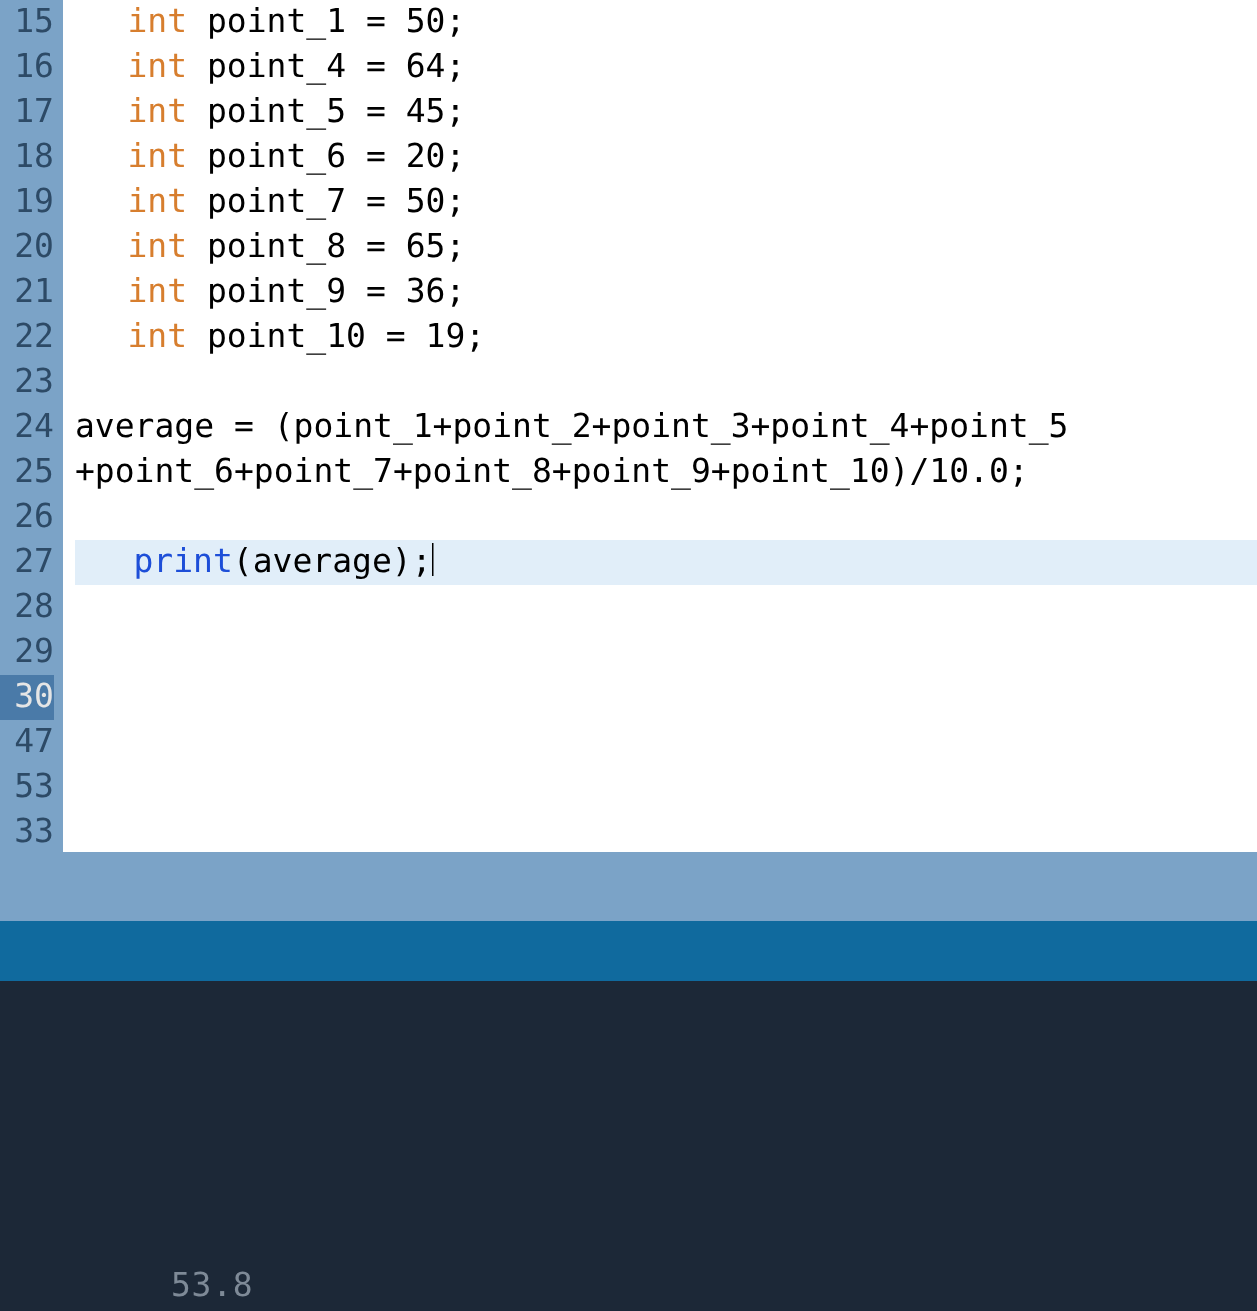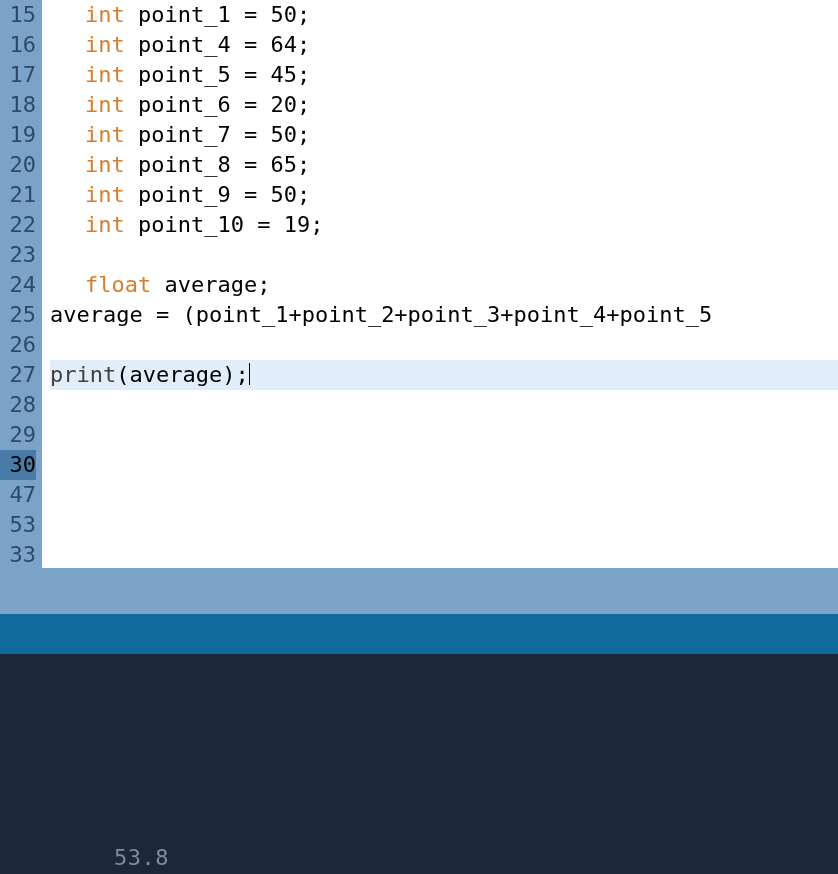--- a/index.html
+++ b/index.html
@@ -29,39 +29,39 @@
     flex: 0 0 auto;
     min-width: 42px;
   }
   .gutter .ln {
     height: 30px;
     line-height: 30px;
     font-weight: 500;
   }
   .gutter .ln.active {
     background: #4a7aa8;
-    color: #000000;
+    color: #e5e5e5;
   }
   .code {
     flex: 1;
     padding-left: 8px;
     background: #fff;
     position: relative;
   }
   .code .line {
     height: 30px;
     line-height: 30px;
     white-space: pre;
     color: #000;
   }
   .code .line.active {
     background: #e1eef9;
   }
   .kw-type { color: #d77e2e; margin-left: 35px; }
-  .kw-func { color: #404040; }
+  .kw-func { color: #1d4ed8; margin-left: 39px; }
   .code .line .cursor {
     display: inline-block;
     width: 1px;
     height: 22px;
     background: #000;
     vertical-align: -3px;
   }
   .divider-light {
     height: 46px;
     background: #7ba3c7;
@@ -109,25 +109,25 @@
       <div class="ln">53</div>
       <div class="ln">33</div>
     </div>
   <div class="code" id="code">
       <div class="line"><span class="kw-type">int</span><span> point_1 = 50;</span></div>
       <div class="line"><span class="kw-type">int</span><span> point_4 = 64;</span></div>
       <div class="line"><span class="kw-type">int</span><span> point_5 = 45;</span></div>
       <div class="line"><span class="kw-type">int</span><span> point_6 = 20;</span></div>
       <div class="line"><span class="kw-type">int</span><span> point_7 = 50;</span></div>
       <div class="line"><span class="kw-type">int</span><span> point_8 = 65;</span></div>
-      <div class="line"><span class="kw-type">int</span><span> point_9 = 50;</span></div>
+      <div class="line"><span class="kw-type">int</span><span> point_9 = 36;</span></div>
       <div class="line"><span class="kw-type">int</span><span> point_10 = 19;</span></div>
       <div class="line"></div>
-      <div class="line"><span class="kw-type">float</span><span> average;</span></div>
       <div class="line"><span>average = (point_1+point_2+point_3+point_4+point_5</span></div>
+      <div class="line"><span>+point_6+point_7+point_8+point_9+point_10)/10.0;</span></div>
       <div class="line"></div>
       <div class="line active"><span class="kw-func">print</span><span>(average);</span><span class="cursor"></span></div>
       <div class="line"></div>
       <div class="line"></div>
       <div class="line"></div>
     </div>
 </div>
 
 <div class="divider-light"></div>
 <div class="divider-dark"></div>

